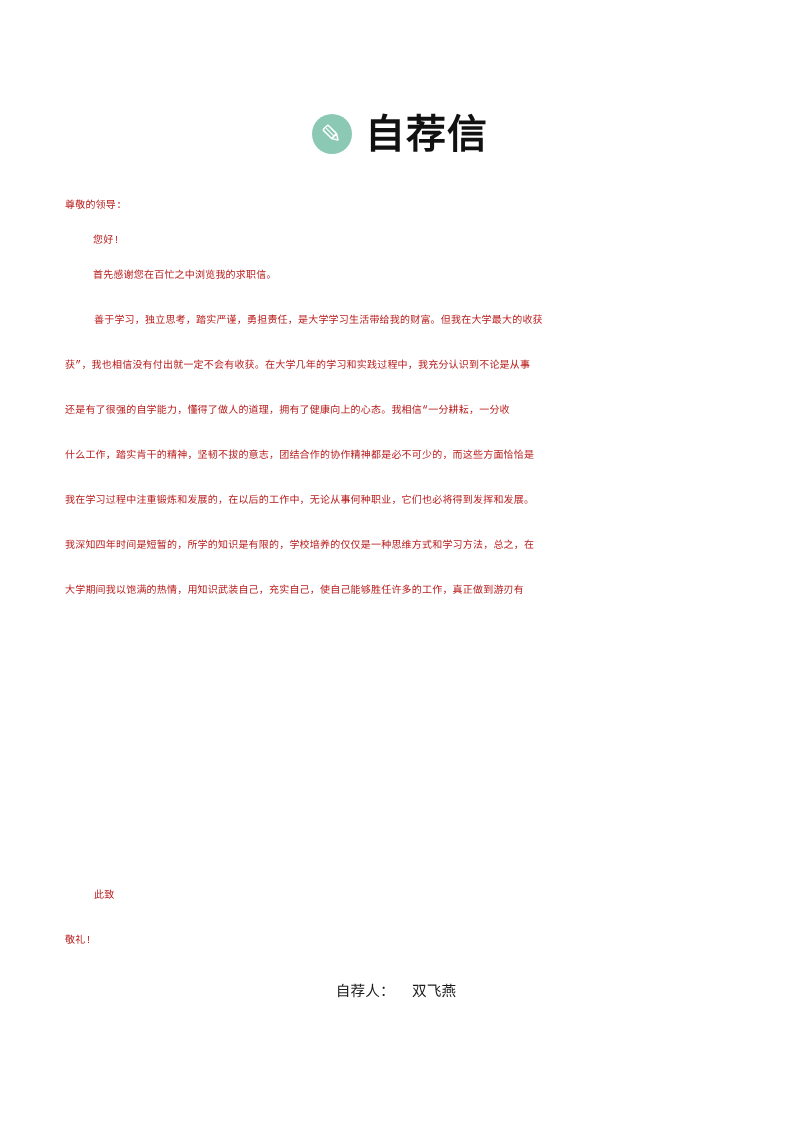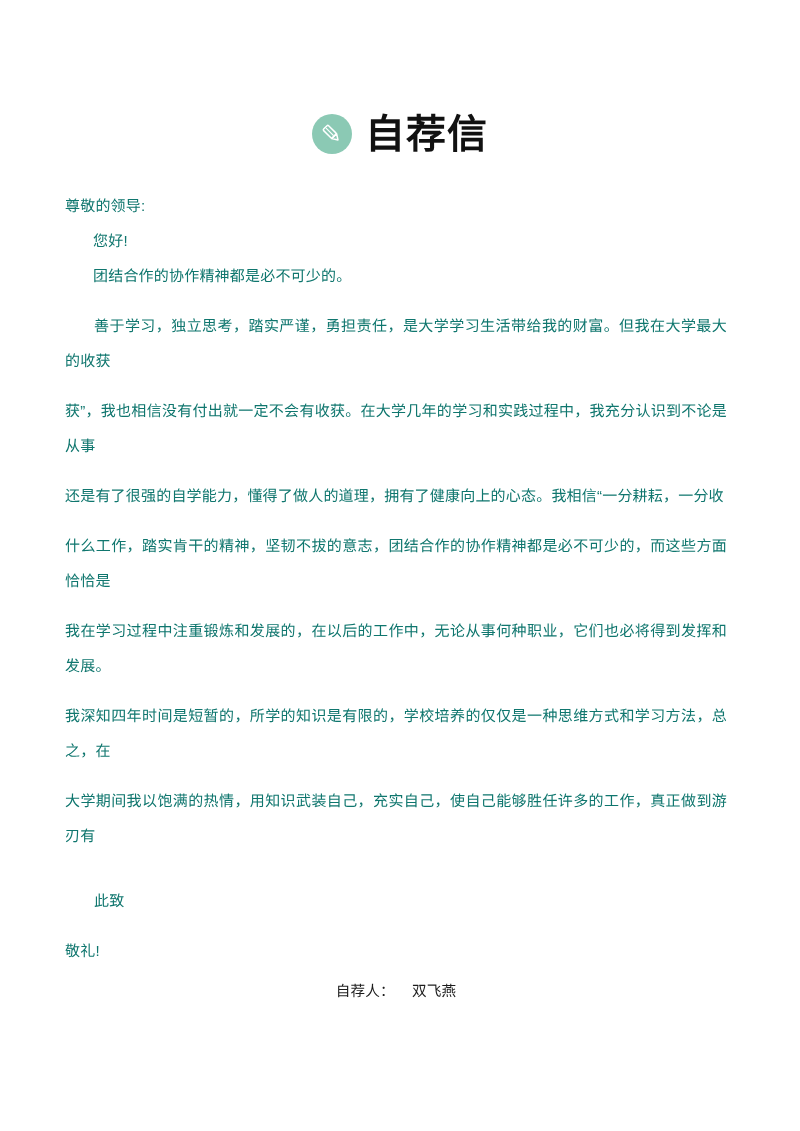--- a/index.html
+++ b/index.html
@@ -54,27 +54,28 @@
   }
 
   
   .body {
     position: absolute;
     top: 188px;
     left: 65px;
     width: 662px;
   }
   .line {
-    font-size: 15px;
+    font-size: 10px;
     line-height: 35px;
-    color: #0f766e;
+    color: #b91c1c;
     text-align: justify;
     text-justify: inter-character;
     letter-spacing: 0.2px;
     white-space: pre-wrap;
+    font-family: Liberation Mono, monospace;
   }
   
   .line.flush { text-align: left; }
   .indent-1 { text-indent: 28px; }
   .indent-2 { text-indent: 29px; }
 
   
   .para { margin: 0; }
   .para + .para { margin-top: 0; }
 
@@ -120,21 +121,21 @@
     </span>
     <span class="title-text">自荐信</span>
   </div>
 
   <div class="body">
 
     <p class="line flush para">尊敬的领导:</p>
 
     <p class="line flush para indent-1">您好!</p>
 
-    <p class="line flush para indent-1">团结合作的协作精神都是必不可少的。</p>
+    <p class="line flush para indent-1">首先感谢您在百忙之中浏览我的求职信。</p>
 
 
     <div>
       <p class="line indent-2">善于学习，独立思考，踏实严谨，勇担责任，是大学学习生活带给我的财富。但我在大学最大的收获</p>
       <p class="line">获”，我也相信没有付出就一定不会有收获。在大学几年的学习和实践过程中，我充分认识到不论是从事</p>
       <p class="line">还是有了很强的自学能力，懂得了做人的道理，拥有了健康向上的心态。我相信“一分耕耘，一分收</p>
       <p class="line">什么工作，踏实肯干的精神，坚韧不拔的意志，团结合作的协作精神都是必不可少的，而这些方面恰恰是</p>
       <p class="line">我在学习过程中注重锻炼和发展的，在以后的工作中，无论从事何种职业，它们也必将得到发挥和发展。</p>
       <p class="line">我深知四年时间是短暂的，所学的知识是有限的，学校培养的仅仅是一种思维方式和学习方法，总之，在</p>
       <p class="line">大学期间我以饱满的热情，用知识武装自己，充实自己，使自己能够胜任许多的工作，真正做到游刃有</p>

